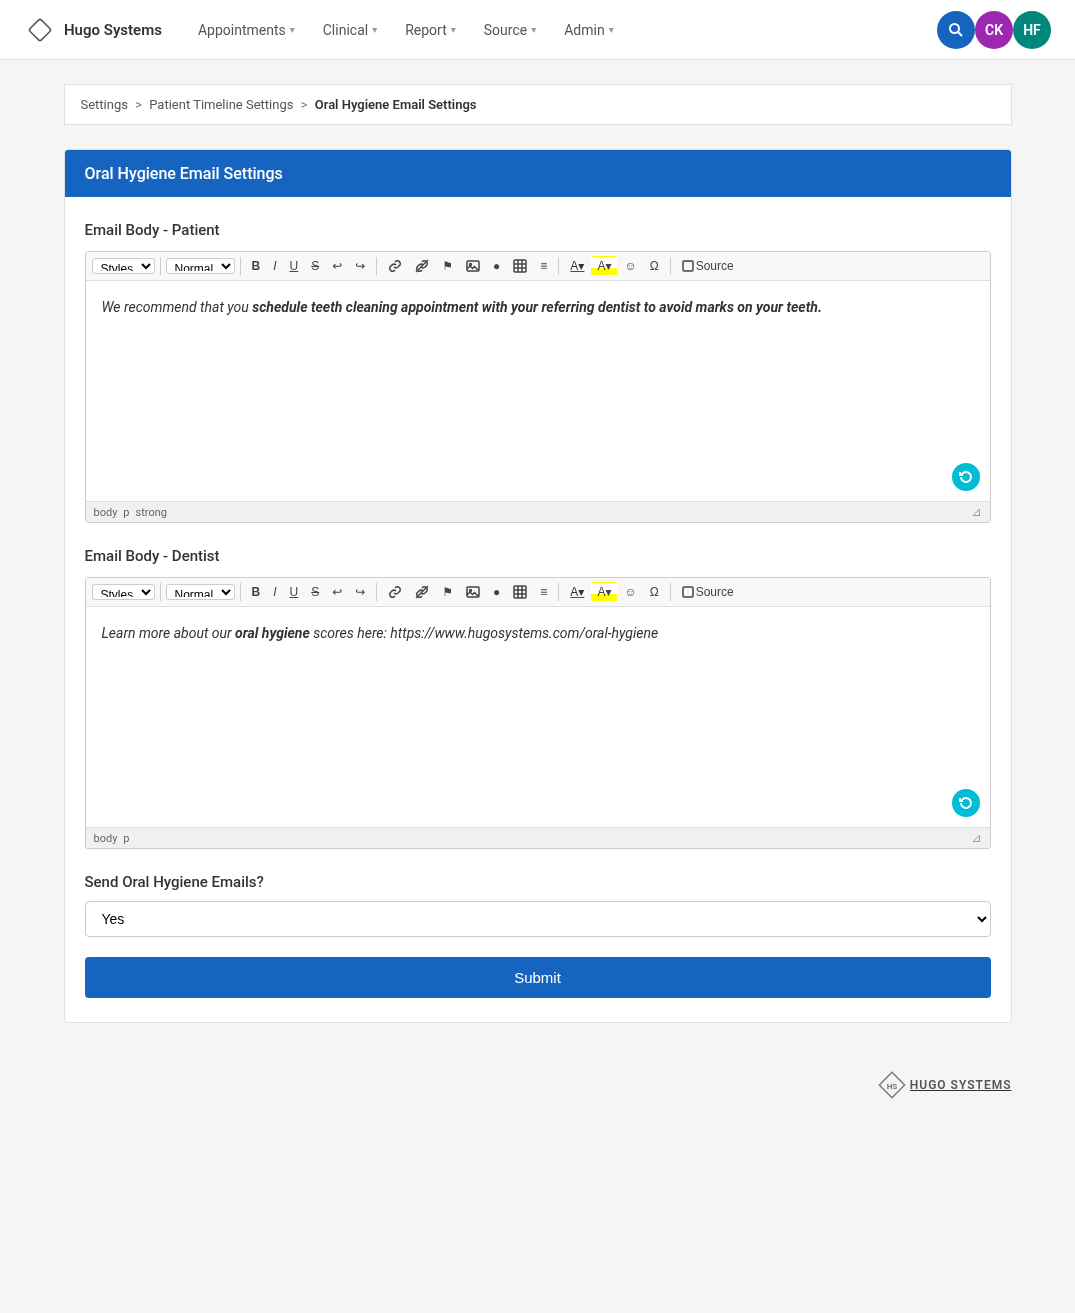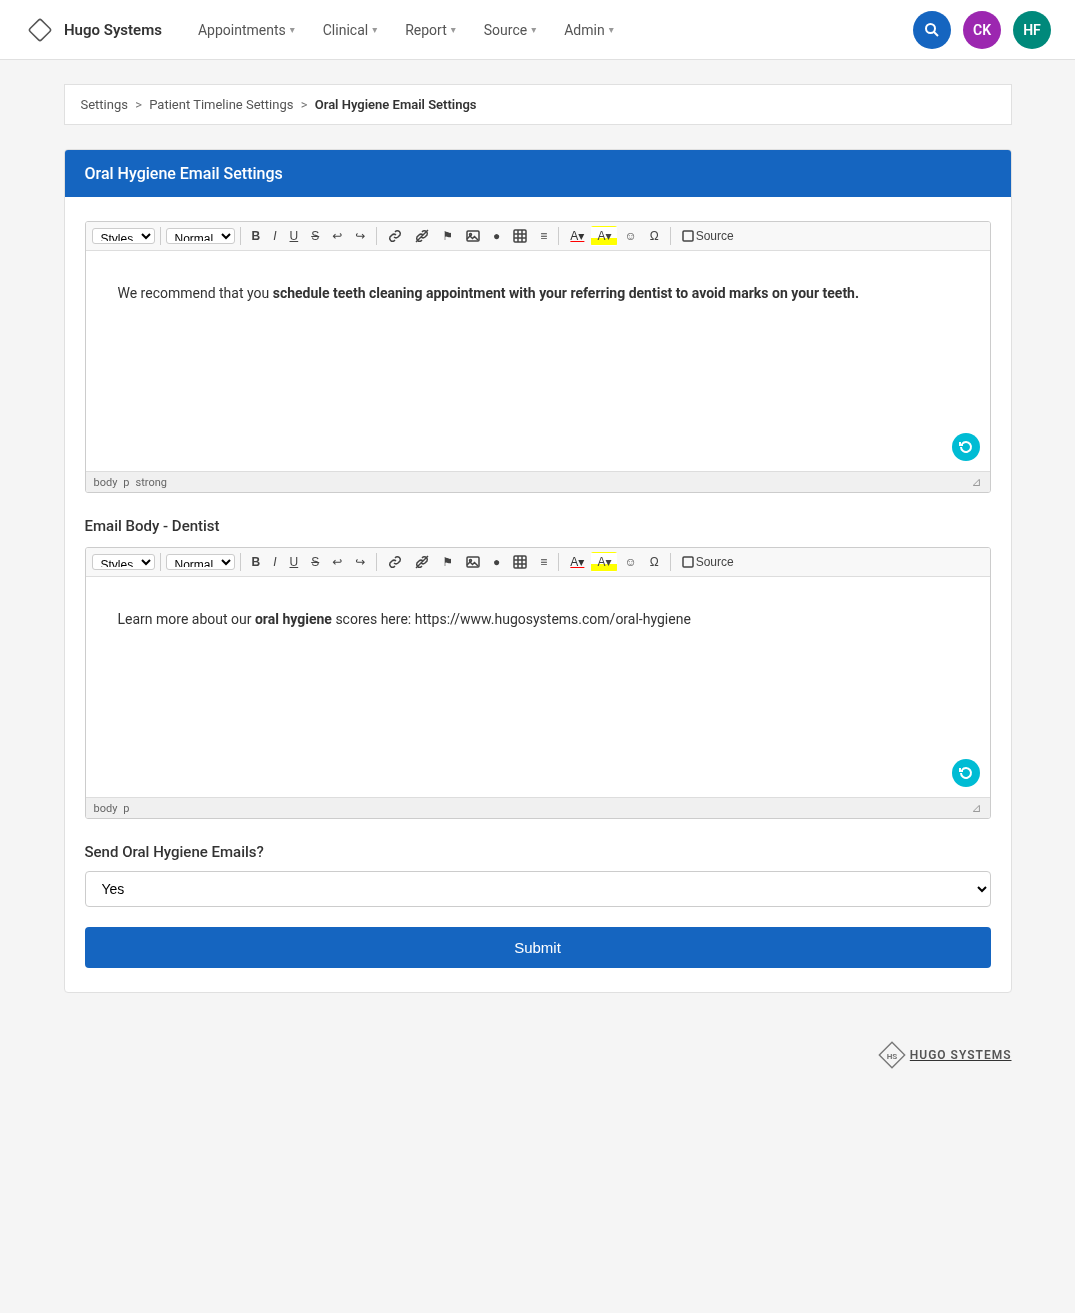--- a/index.html
+++ b/index.html
@@ -43,21 +43,21 @@
       padding: 8px 12px;
       color: #555;
       font-size: 14px;
       cursor: pointer;
       border-radius: 4px;
     }
     .nav-item .chevron { font-size: 10px; color: #999; }
     .nav-right {
       display: flex;
       align-items: center;
-      gap: 12px;
+      gap: 0;
     }
     .search-btn {
       width: 38px; height: 38px;
       border-radius: 50%;
       background: #1565c0;
       border: none;
       cursor: pointer;
       display: flex; align-items: center; justify-content: center;
       color: #fff;
       font-size: 16px;
@@ -171,21 +171,21 @@
       height: 16px;
     }
     .editor-content {
       min-height: 220px;
       padding: 16px;
       background: #fff;
       position: relative;
       font-size: 14px;
       line-height: 1.5;
     }
-    .editor-content p { margin: 16px; }
+    .editor-content p { margin: 0; font-style: italic; }
     .refresh-btn {
       position: absolute;
       bottom: 10px;
       right: 10px;
       width: 28px; height: 28px;
       border-radius: 50%;
       background: #00bcd4;
       border: none;
       cursor: pointer;
       display: flex; align-items: center; justify-content: center;
@@ -324,20 +324,21 @@
   </div>
 
   <div class="settings-card">
     <div class="settings-header">
       <span>Oral Hygiene Email Settings</span>
     </div>
 
     <div class="settings-body">
 
       
+      <div class="section-label">Email Body - Patient</div>
 
       <div class="editor-wrapper">
 
         <div class="editor-toolbar">
           <div class="toolbar-group">
             <select class="styles-select">
               <option>Styles</option>
             </select>
           </div>
           <div class="toolbar-sep"></div>

